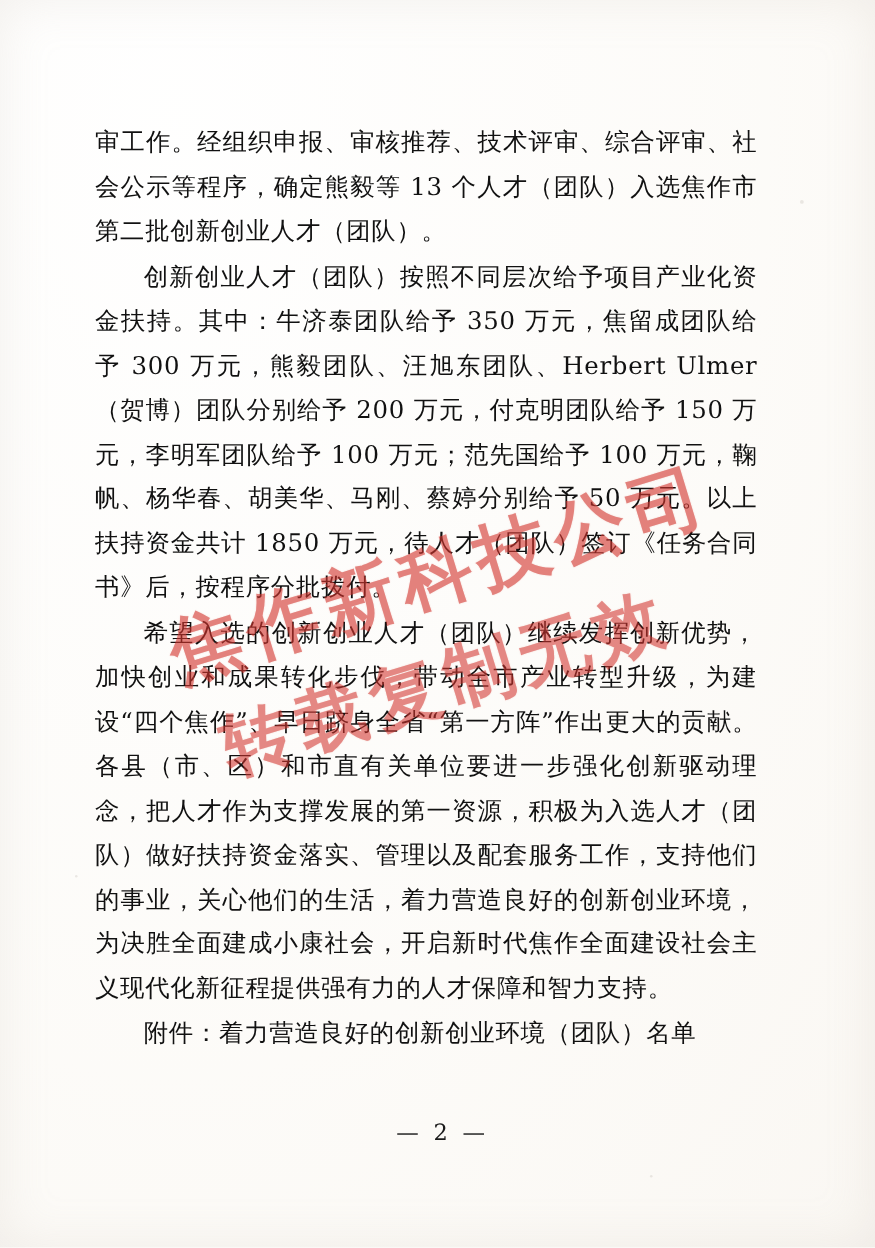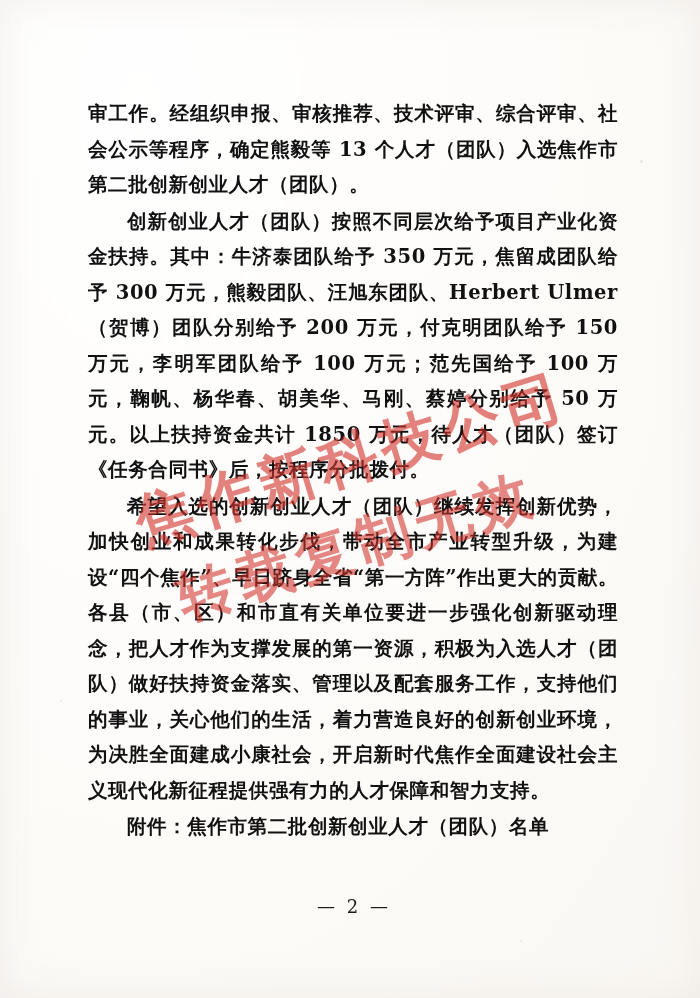--- a/index.html
+++ b/index.html
@@ -23,24 +23,23 @@
   
   .paper-tint {
     position: absolute;
     inset: 0;
     background:
       radial-gradient(ellipse at 20% 10%, rgba(255,255,255,0.9) 0%, rgba(252,250,246,0.5) 60%, rgba(248,244,238,0.6) 100%);
     pointer-events: none;
   }
   .content {
     position: absolute;
-    left: 88px;
+    left: 76px;
     top: 96px;
     width: 530px;
-    font-weight: bold;
   }
   .para {
     font-size: 19.5px;
     line-height: 35.5px;
     color: #111111;
     letter-spacing: 0.6px;
     text-align: justify;
     text-justify: inter-ideograph;
     margin: 0 0 0 0;
   }
@@ -120,21 +119,21 @@
 </head>
 <body>
 
 <div class="page">
   <div class="paper-tint"></div>
 
   <div class="content">
     <p class="para">审工作。经组织申报、审核推荐、技术评审、综合评审、社会公示等程序，确定熊毅等 13 个人才（团队）入选焦作市第二批创新创业人才（团队）。</p>
     <p class="para indent">创新创业人才（团队）按照不同层次给予项目产业化资金扶持。其中：牛济泰团队给予 350 万元，焦留成团队给予 300 万元，熊毅团队、汪旭东团队、Herbert Ulmer（贺博）团队分别给予 200 万元，付克明团队给予 150 万元，李明军团队给予 100 万元；范先国给予 100 万元，鞠帆、杨华春、胡美华、马刚、蔡婷分别给予 50 万元。以上扶持资金共计 1850 万元，待人才（团队）签订《任务合同书》后，按程序分批拨付。</p>
     <p class="para indent">希望入选的创新创业人才（团队）继续发挥创新优势，加快创业和成果转化步伐，带动全市产业转型升级，为建设“四个焦作”、早日跻身全省“第一方阵”作出更大的贡献。各县（市、区）和市直有关单位要进一步强化创新驱动理念，把人才作为支撑发展的第一资源，积极为入选人才（团队）做好扶持资金落实、管理以及配套服务工作，支持他们的事业，关心他们的生活，着力营造良好的创新创业环境，为决胜全面建成小康社会，开启新时代焦作全面建设社会主义现代化新征程提供强有力的人才保障和智力支持。</p>
-    <p class="para attach">附件：焦作市第二批创新创业人才（团队）名单</p>
+    <p class="para attach">附件：着力营造良好的创新创业环境（团队）名单</p>
   </div>
 
   <div class="stamp">
     <div class="stamp-line stamp-l1">焦作新科技公司</div>
     <div class="stamp-line stamp-l2">转载复制无效</div>
   </div>
 
   <div class="page-number">— 2 —</div>
 
   <div class="speck" style="left:640px; top:160px; width:3px; height:3px;"></div>

